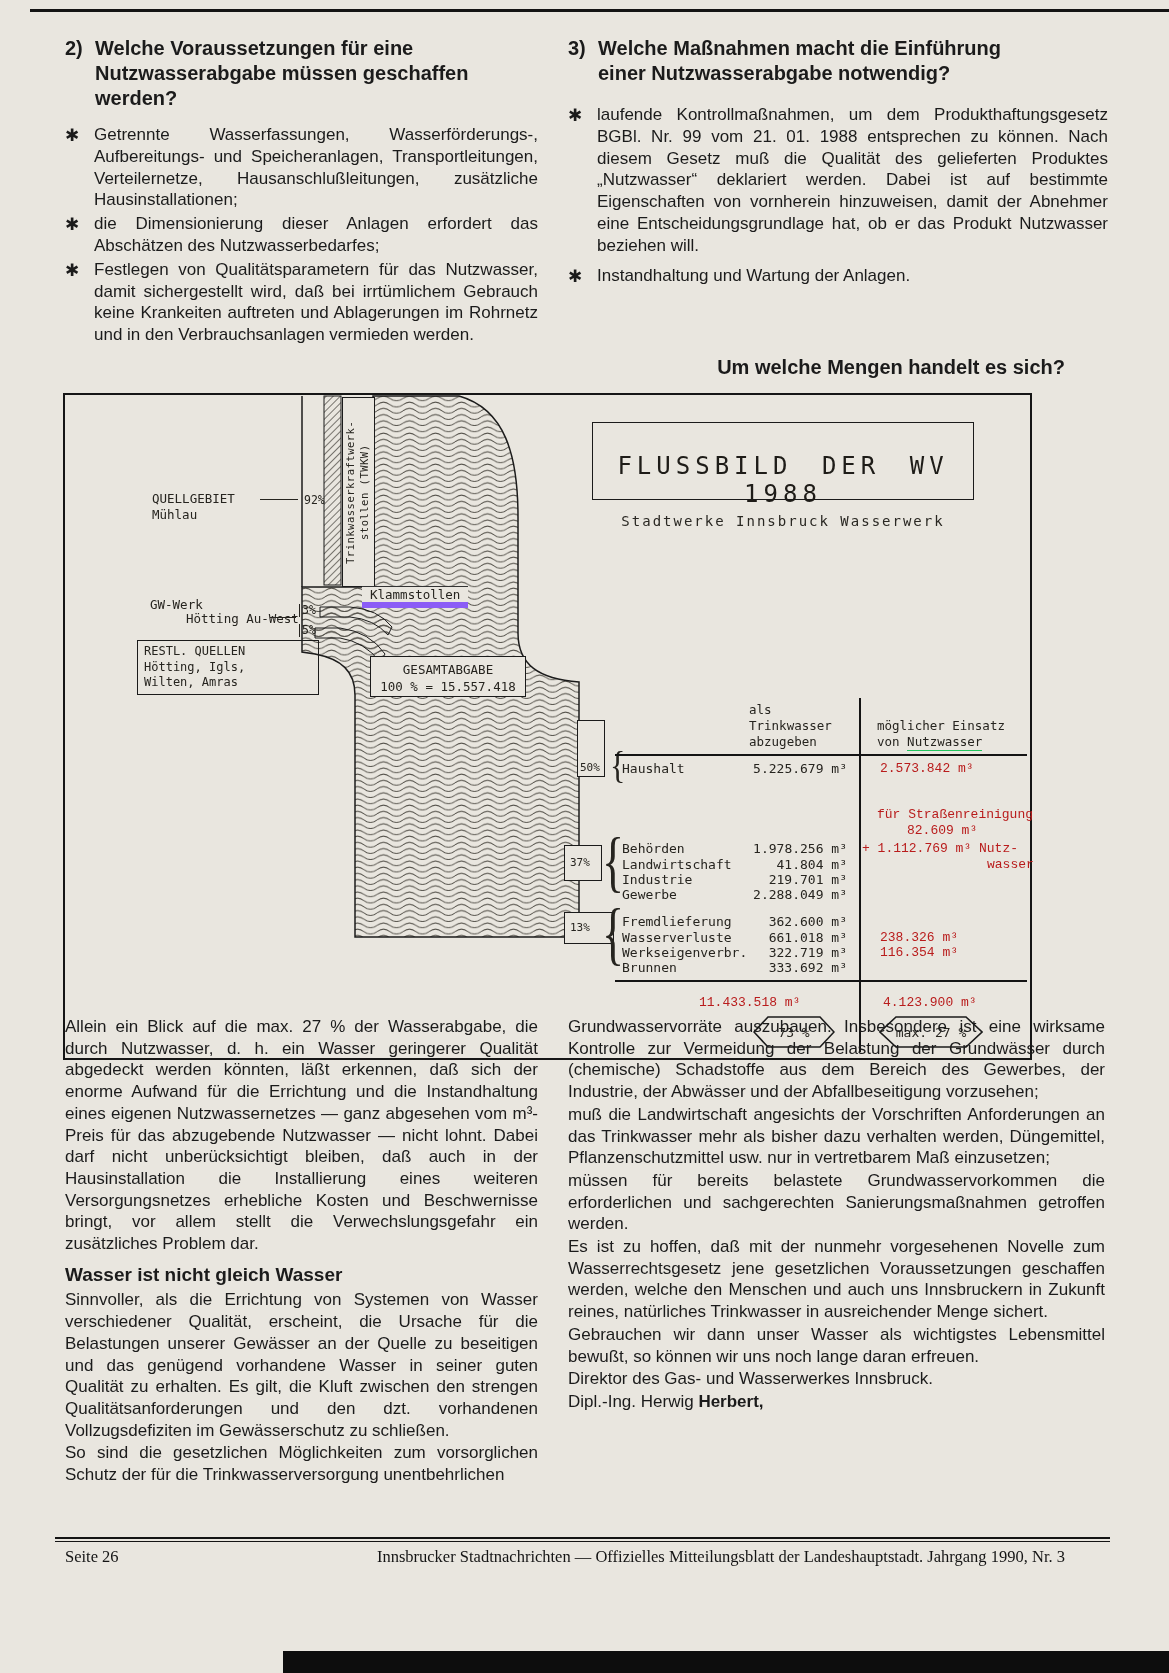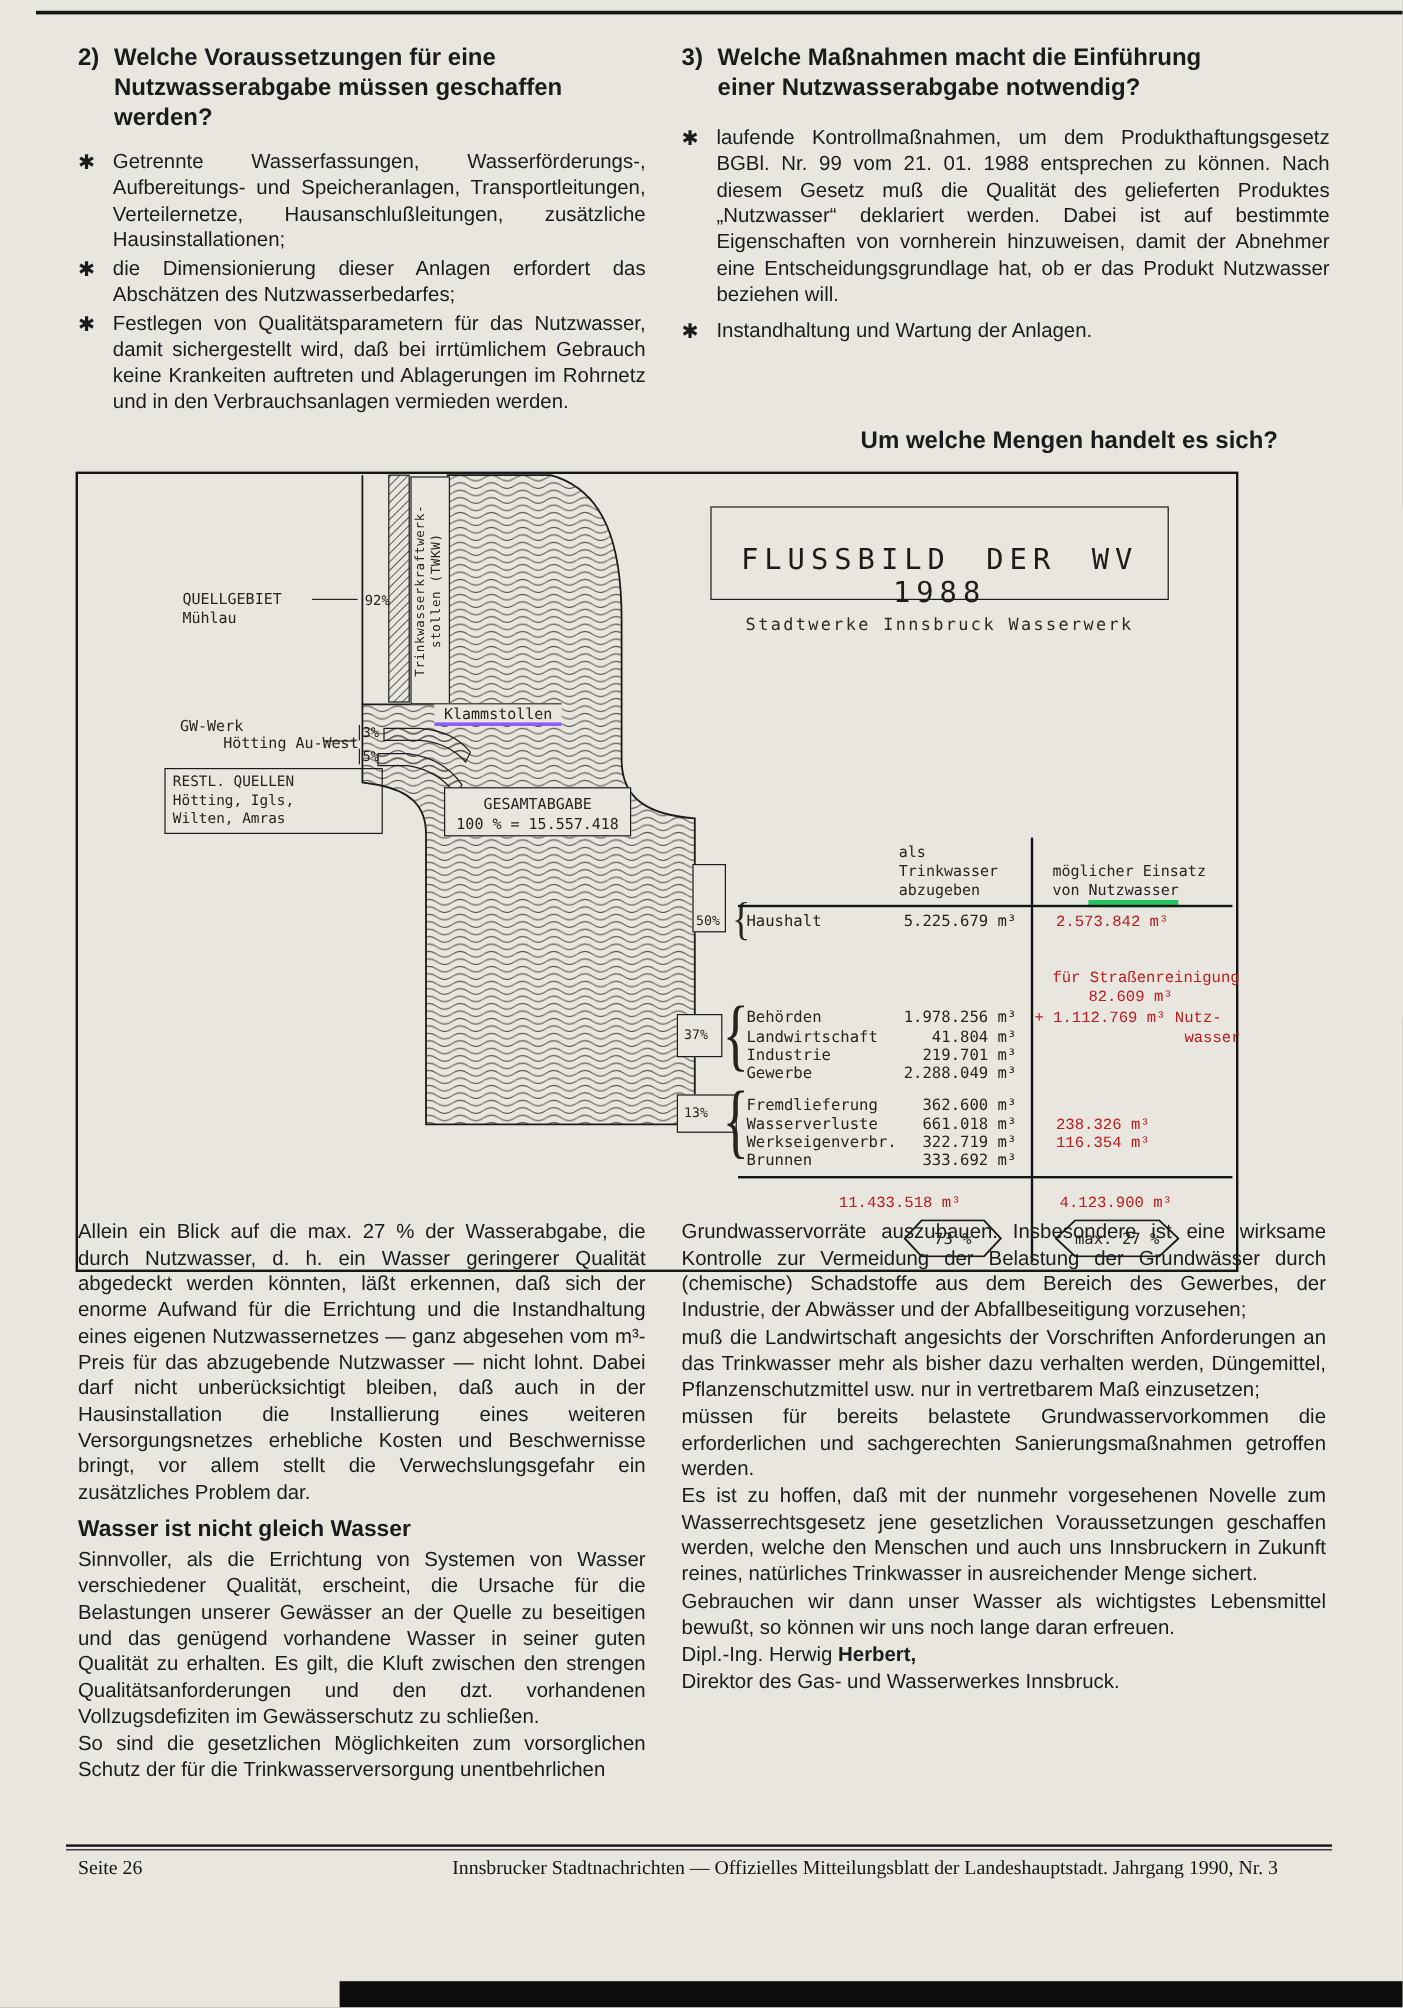--- a/index.html
+++ b/index.html
@@ -18,33 +18,33 @@
   .secthead{font-weight:bold;font-size:20px;text-align:center;}
   
   .dbox{position:absolute;left:63px;top:393px;width:965px;height:663px;border:2.5px solid #161616;}
   .dlabel{position:absolute;font-family:"DejaVu Sans Mono",monospace;color:#26241f;font-size:12.5px;line-height:13px;white-space:nowrap;}
   .titlebox{position:absolute;left:527px;top:27px;width:380px;height:76px;border:1.5px solid #1b1b1b;text-align:center;}
   .dtitle{font-family:"DejaVu Sans Mono",monospace;font-size:24px;letter-spacing:5px;word-spacing:10px;margin-top:29px;color:#1e1c18;}
   .dsub{font-family:"DejaVu Sans Mono",monospace;font-size:14px;letter-spacing:2px;margin-top:5px;color:#2a2823;}
   .vtext{position:absolute;left:277px;top:2px;width:31px;height:188px;background:#e9e6df;border:1px solid #1b1b1b;
          writing-mode:vertical-rl;transform:rotate(180deg);font-family:"DejaVu Sans Mono",monospace;
          font-size:10.5px;line-height:14px;letter-spacing:0.5px;color:#26241f;text-align:center;}
-  .klamm{position:absolute;left:297px;top:191px;background:#e9e6df;border-top:1px solid #333;border-bottom:3px solid #8b5cf6;
+  .klamm{position:absolute;left:297px;top:191px;background:#e9e6df;border-top:1px solid #333;border-bottom:6px solid #8b5cf6;
          font-family:"DejaVu Sans Mono",monospace;font-size:12.5px;padding:0 8px;color:#26241f;}
   .gesamt{position:absolute;left:305px;top:261px;width:156px;height:41px;border:1.5px solid #1b1b1b;background:#e9e6df;
           text-align:center;font-family:"DejaVu Sans Mono",monospace;font-size:12.5px;line-height:17px;padding-top:4px;color:#26241f;box-sizing:border-box;}
   .restl{position:absolute;left:72px;top:245px;width:168px;border:1.5px solid #1b1b1b;padding:3px 6px;
          font-family:"DejaVu Sans Mono",monospace;font-size:12px;line-height:15.5px;color:#26241f;}
   .notch{position:absolute;background:#e9e6df;border:1.3px solid #1b1b1b;box-sizing:border-box;}
   .notch span{position:absolute;left:2px;font-family:"DejaVu Sans Mono",monospace;font-size:11px;color:#26241f;}
   .brace{position:absolute;font-family:"Liberation Serif",serif;font-weight:300;color:#26241f;transform-origin:center;}
   .trow{position:absolute;left:557px;width:225px;display:flex;justify-content:space-between;
         font-family:"DejaVu Sans Mono",monospace;font-size:13px;color:#26241f;white-space:nowrap;}
   .rval{position:absolute;font-family:Liberation Mono, monospace;font-size:13px;color:#b91c1c;white-space:nowrap;text-align:right;}
-  .uline{border-bottom:6px solid #22c55e;padding-bottom:1px;}
+  .uline{border-bottom:1px solid #22c55e;padding-bottom:1px;}
   .hexsvg{position:absolute;}
   .hexsvg text{font-family:"DejaVu Sans Mono",monospace;font-size:13px;fill:#26241f;}
   
   .bodycol{position:absolute;top:1016px;font-size:17px;line-height:21.7px;text-align:justify;}
   .bodycol p{margin:0 0 1px 0;}
   .subhead{font-size:19px;font-weight:bold;text-align:left;margin:9px 0 4px 0;}
   .sig{text-align:left;}
   
   .footer-text{position:absolute;top:1547px;font-family:"Liberation Serif",serif;font-size:16.5px;color:#141414;}
 </style>
@@ -240,22 +240,22 @@
     <p>Sinnvoller, als die Errichtung von Systemen von Wasser verschiedener Qualität, erscheint, die Ursache für die Belastungen unserer Gewässer an der Quelle zu beseitigen und das genügend vorhandene Wasser in seiner guten Qualität zu erhalten. Es gilt, die Kluft zwischen den strengen Qualitätsanforderungen und den dzt. vorhandenen Vollzugsdefiziten im Gewässerschutz zu schließen.</p>
     <p>So sind die gesetzlichen Möglichkeiten zum vorsorglichen Schutz der für die Trinkwasserversorgung unentbehrlichen</p>
   </div>
 
   <div class="bodycol" style="left:568px;width:537px;">
     <p>Grundwasservorräte auszubauen. Insbesondere ist eine wirksame Kontrolle zur Vermeidung der Belastung der Grundwässer durch (chemische) Schadstoffe aus dem Bereich des Gewerbes, der Industrie, der Abwässer und der Abfallbeseitigung vorzusehen;</p>
     <p>muß die Landwirtschaft angesichts der Vorschriften Anforderungen an das Trinkwasser mehr als bisher dazu verhalten werden, Düngemittel, Pflanzenschutzmittel usw. nur in vertretbarem Maß einzusetzen;</p>
     <p>müssen für bereits belastete Grundwasservorkommen die erforderlichen und sachgerechten Sanierungsmaßnahmen getroffen werden.</p>
     <p>Es ist zu hoffen, daß mit der nunmehr vorgesehenen Novelle zum Wasserrechtsgesetz jene gesetzlichen Voraussetzungen geschaffen werden, welche den Menschen und auch uns Innsbruckern in Zukunft reines, natürliches Trinkwasser in ausreichender Menge sichert.</p>
     <p>Gebrauchen wir dann unser Wasser als wichtigstes Lebensmittel bewußt, so können wir uns noch lange daran erfreuen.</p>
+    <p class="sig">Direktor des Gas- und Wasserwerkes Innsbruck.</p>
     <p class="sig"><span>Dipl.-Ing. Herwig </span><b>Herbert,</b></p>
-    <p class="sig">Direktor des Gas- und Wasserwerkes Innsbruck.</p>
   </div>
 
   <div class="abs rule" style="left:55px;top:1537px;width:1055px;height:2px;"></div>
   <div class="abs rule" style="left:55px;top:1541px;width:1055px;height:1px;"></div>
   <div class="footer-text" style="left:65px;">Seite 26</div>
   <div class="footer-text" style="left:300px;width:765px;text-align:right;">Innsbrucker Stadtnachrichten — Offizielles Mitteilungsblatt der Landeshauptstadt. Jahrgang 1990, Nr. 3</div>
   <div class="abs" style="left:283px;top:1651px;width:886px;height:22px;background:#0d0d0d;"></div>
 
 </div>
 

